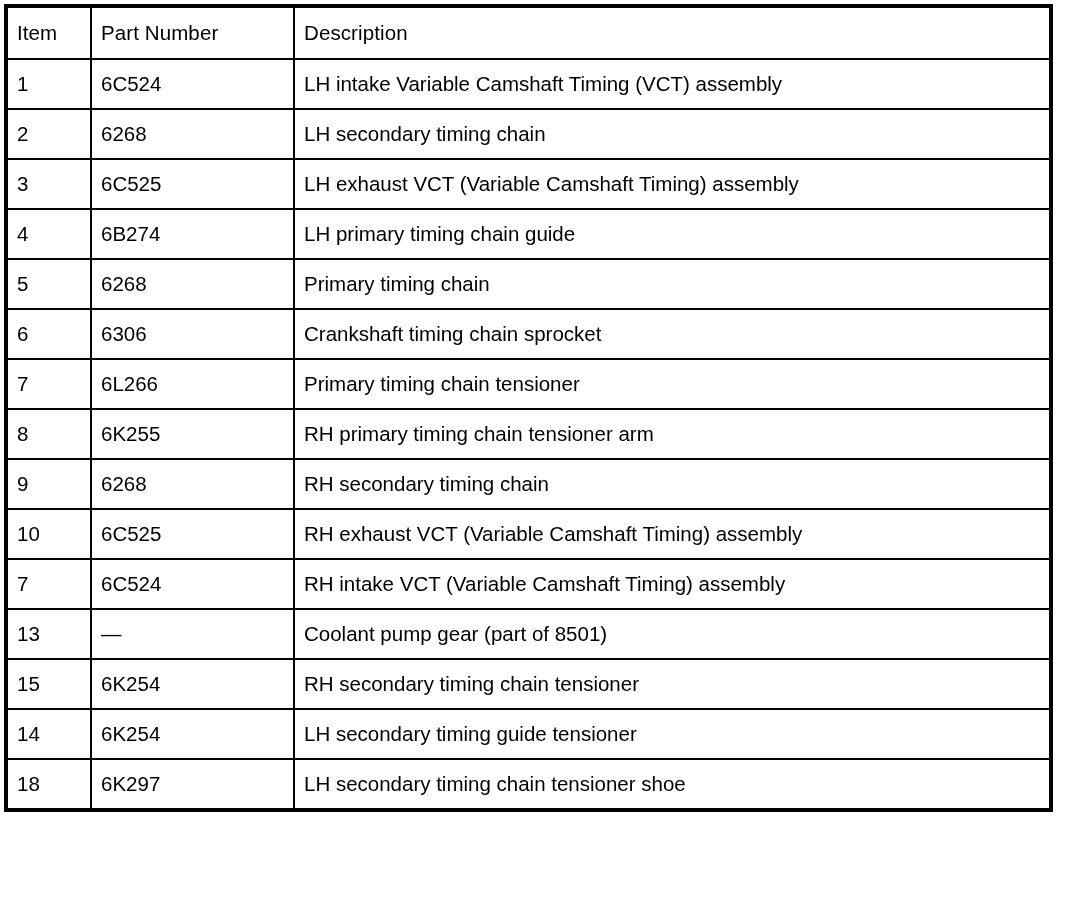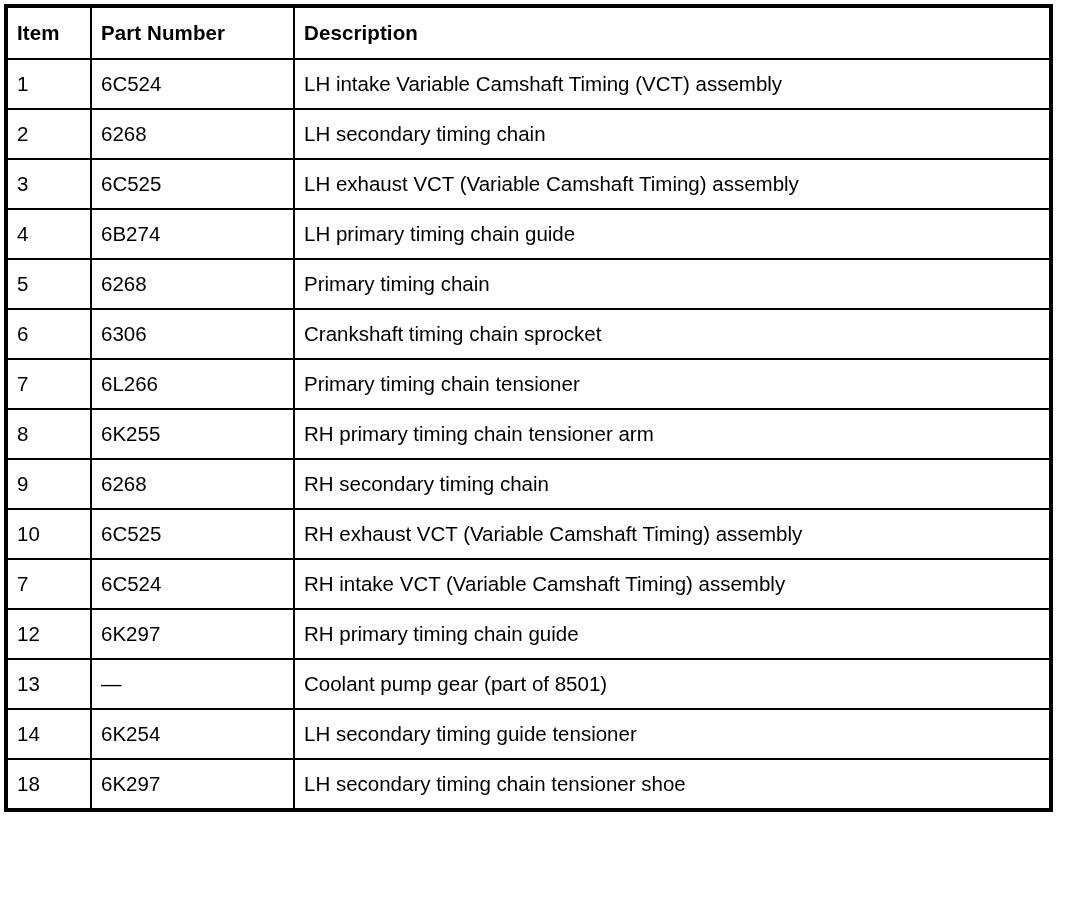--- a/index.html
+++ b/index.html
@@ -40,21 +40,21 @@
     padding: 0 9px;
     height: 48px;
     line-height: 48px;
     font-size: 20.5px;
     text-align: left;
     vertical-align: middle;
     white-space: nowrap;
     overflow: hidden;
   }
   .parts-table thead th {
-    font-weight: bold;
+    font-weight: normal;
     height: 50px;
     line-height: 50px;
     letter-spacing: 0.1px;
   }
   .parts-table tbody td {
     font-weight: normal;
   }
   .cell-item { }
   .cell-part { }
   .cell-desc { }
@@ -126,28 +126,28 @@
           <td class="cell-item">10</td>
           <td class="cell-part">6C525</td>
           <td class="cell-desc">RH exhaust VCT (Variable Camshaft Timing) assembly</td>
         </tr>
         <tr>
           <td class="cell-item">7</td>
           <td class="cell-part">6C524</td>
           <td class="cell-desc">RH intake VCT (Variable Camshaft Timing) assembly</td>
         </tr>
         <tr>
-          <td class="cell-item">12</td>
-          <td class="cell-part">6K297</td>
-          <td class="cell-desc">RH primary timing chain guide</td>
-        </tr>
-        <tr>
           <td class="cell-item">13</td>
           <td class="cell-part">—</td>
           <td class="cell-desc">Coolant pump gear (part of 8501)</td>
+        </tr>
+        <tr>
+          <td class="cell-item">15</td>
+          <td class="cell-part">6K254</td>
+          <td class="cell-desc">RH secondary timing chain tensioner</td>
         </tr>
         <tr>
           <td class="cell-item">14</td>
           <td class="cell-part">6K254</td>
           <td class="cell-desc">LH secondary timing guide tensioner</td>
         </tr>
         <tr>
           <td class="cell-item">18</td>
           <td class="cell-part">6K297</td>
           <td class="cell-desc">LH secondary timing chain tensioner shoe</td>

